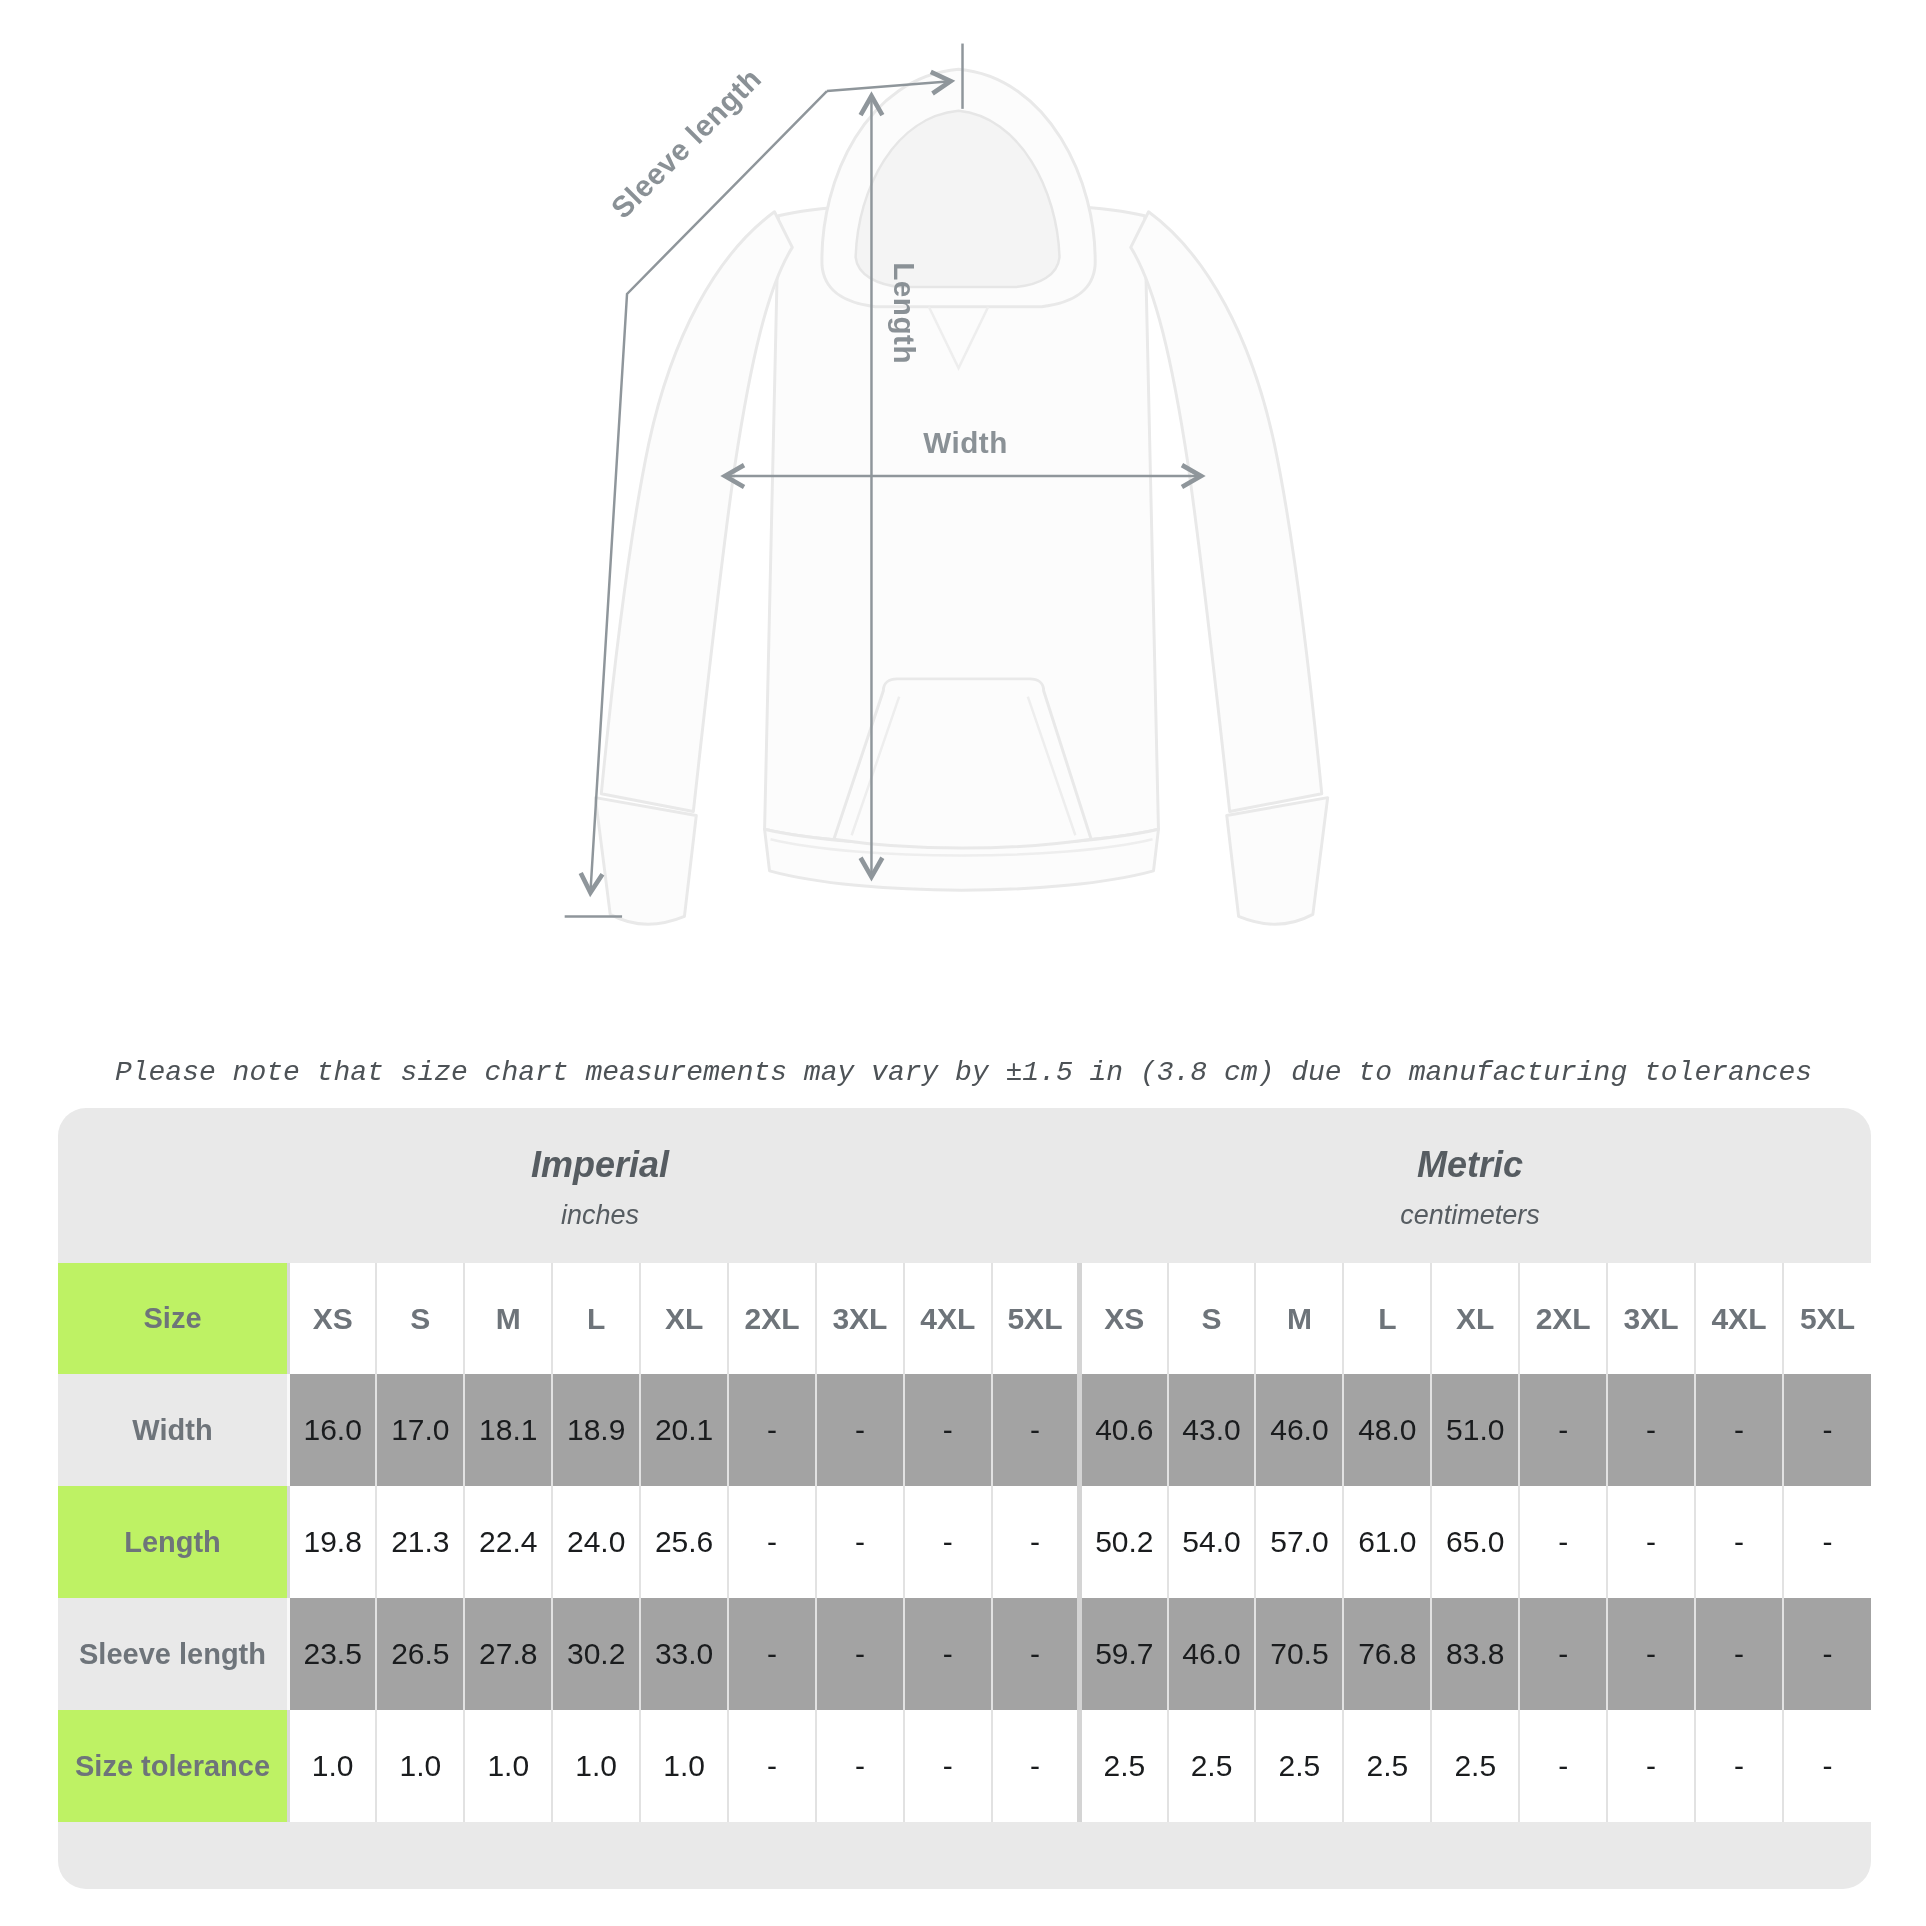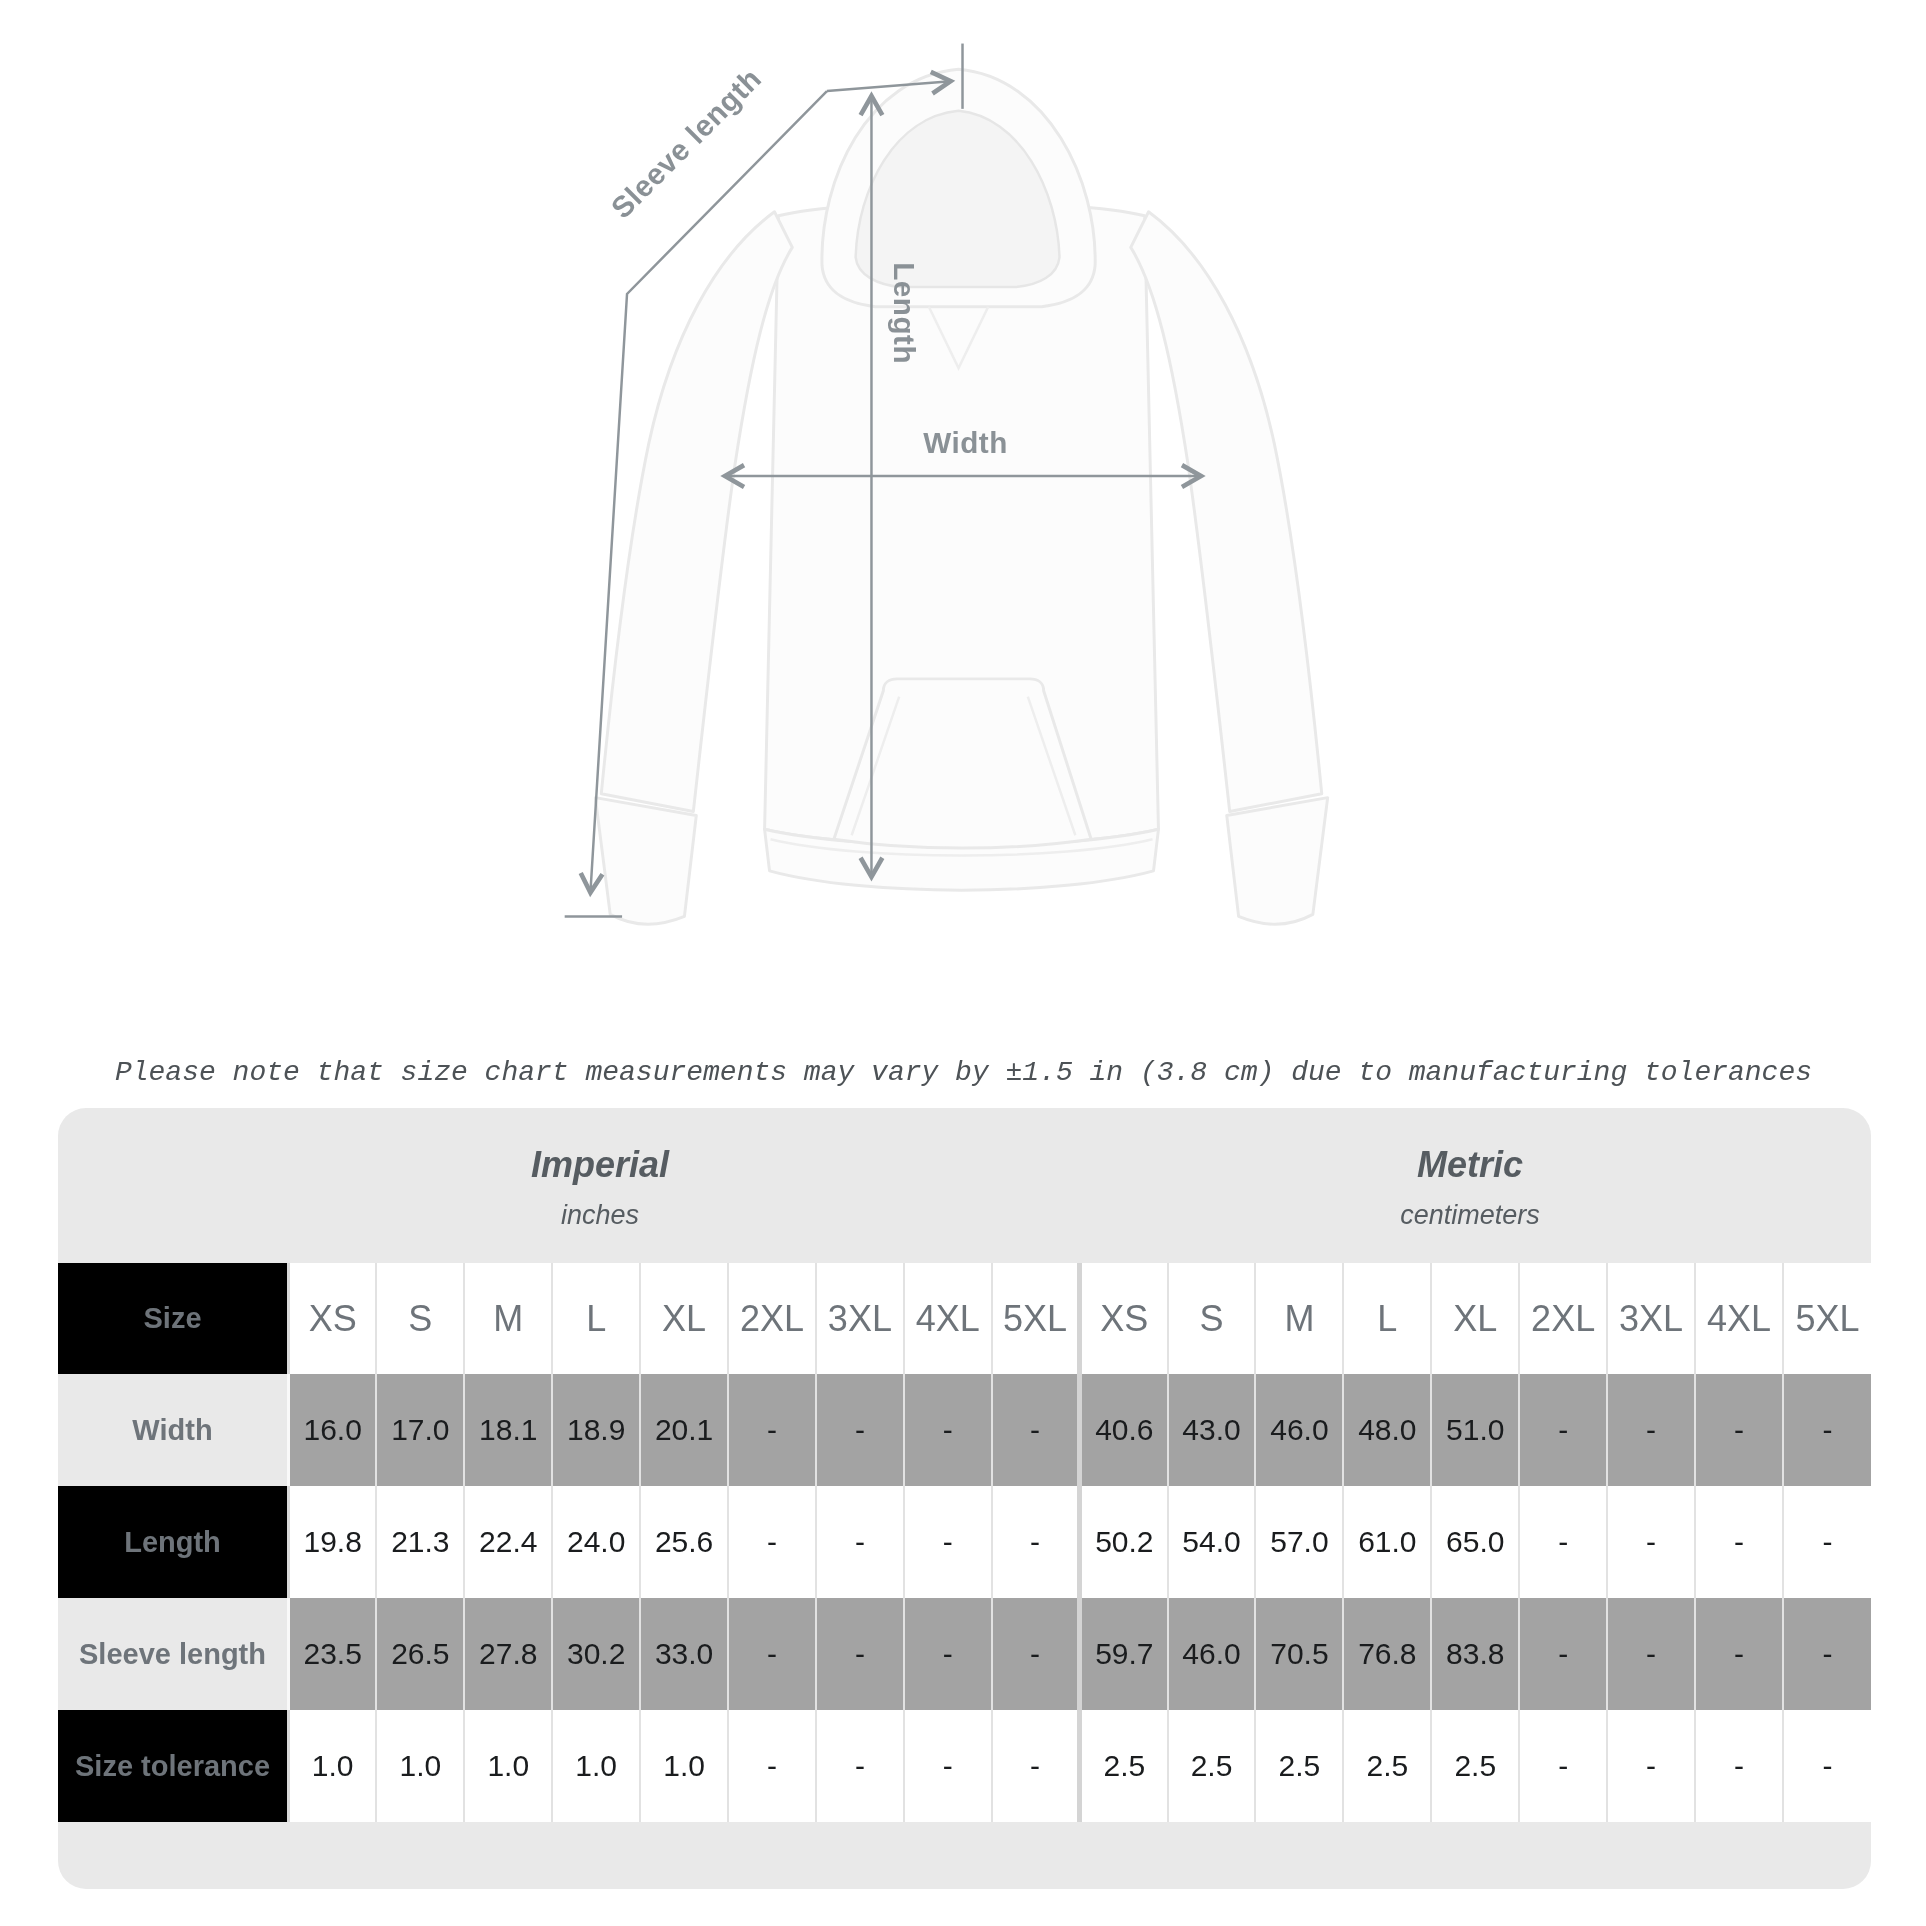--- a/index.html
+++ b/index.html
@@ -44,25 +44,25 @@
     background:#ffffff;
   }
   .size-table tr{height:112px;}
   .size-table thead tr{height:111px;}
   .size-table th,.size-table td{
     padding:0;text-align:center;vertical-align:middle;
     font-size:30px;color:#1a1c1e;font-weight:normal;
   }
   .size-table .rowhead{
     width:229px;font-size:29px;font-weight:bold;color:#6e747a;
-    border-right:3px solid #d9d9d9;background:#000000;
+    border-right:3px solid #d9d9d9;background:#bef264;
   }
   .size-table tr.shade td{background:#a3a3a3;}
   .size-table tr.shade .rowhead{background:#e9e9e9;border-right-color:#f9f9f9;}
-  .size-table thead th{font-size:36px;font-weight:normal;color:#6e747a;}
+  .size-table thead th{font-size:30px;font-weight:bold;color:#6e747a;}
   .size-table td,.size-table thead th{border-left:2px solid #e2e2e2;}
   .size-table .rowhead,.size-table .first-data{border-left:none;}
   .size-table .metric-start{border-left:5px solid #d4d4d4;}
 </style>
 </head>
 <body>
 
 <div class="page">
 
   <svg class="hoodie-svg" width="1927" height="1049" viewBox="0 0 1946 1060" aria-hidden="true">

